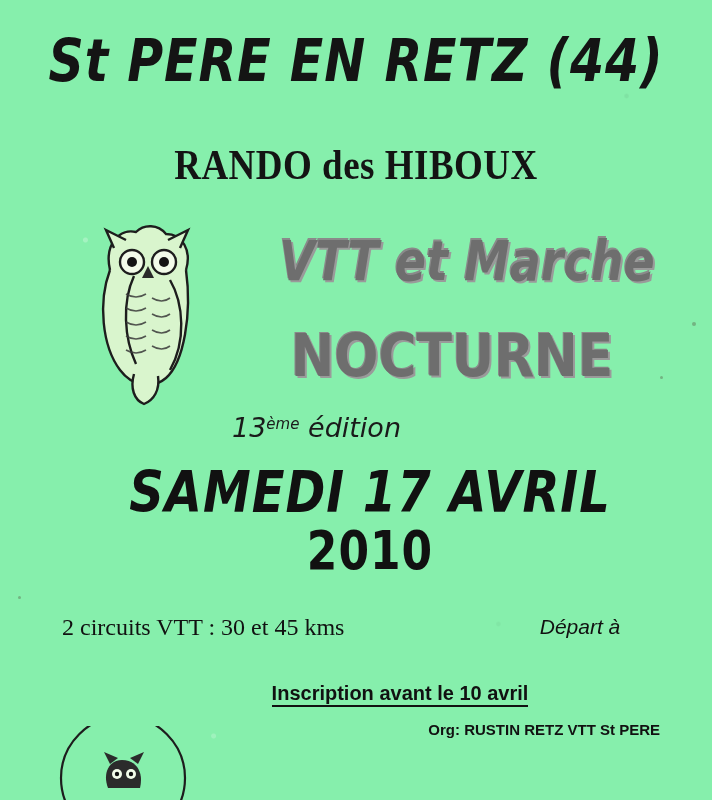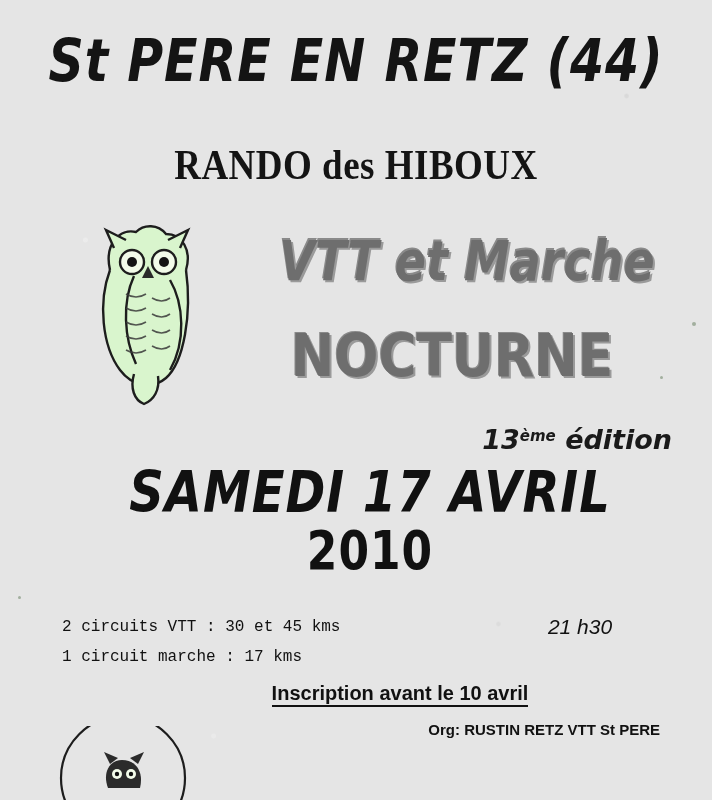--- a/index.html
+++ b/index.html
@@ -10,21 +10,21 @@
     width: 712px;
     height: 800px;
     background: #b8f0a8;
     font-family: "Liberation Sans", sans-serif;
     overflow: hidden;
     position: relative;
   }
   .poster {
     position: absolute;
     inset: 0;
-    background: #e5e5e5;
+    background: #86efac;
   }
   
   .grain {
     position: absolute;
     inset: 0;
     background:
       radial-gradient(circle at 12% 30%, rgba(255,255,255,0.25) 0 2px, transparent 3px),
       radial-gradient(circle at 88% 12%, rgba(0,0,0,0.05) 0 1.5px, transparent 3px),
       radial-gradient(circle at 70% 78%, rgba(0,0,0,0.04) 0 1.5px, transparent 3px),
       radial-gradient(circle at 30% 92%, rgba(255,255,255,0.2) 0 2px, transparent 3px);
@@ -87,26 +87,26 @@
     font-weight: bold;
     font-size: 52px;
     color: #6e6e6e;
     text-shadow: 2px 2px 0 #9a9a9a, -1px -1px 0 #8a8a8a;
     transform: scaleY(1.12);
     transform-origin: top center;
     white-space: nowrap;
   }
   .edition {
     position: absolute;
-    top: 424px;
+    top: 412px;
     left: 232px;
     width: 440px;
-    text-align: right;
-    font-family: "DejaVu Sans", sans-serif;
-    font-weight: bold;
+    text-align: left;
+    font-family: "DejaVu Sans", sans-serif;
+    font-weight: normal;
     font-style: italic;
     font-size: 27px;
     color: #1a1a1a;
     white-space: nowrap;
   }
   .edition sup {
     font-size: 15px;
     vertical-align: 8px;
   }
   .date-line {
@@ -137,22 +137,22 @@
     letter-spacing: 1px;
     color: #111;
     transform: scaleY(1.2);
     transform-origin: top center;
     white-space: nowrap;
   }
   .circuits {
     position: absolute;
     top: 612px;
     left: 62px;
-    font-family: Liberation Mono, monospace;
-    font-size: 16px;
+    font-family: Liberation Serif, serif;
+    font-size: 24px;
     color: #111;
     line-height: 30px;
   }
   .depart {
     position: absolute;
     top: 612px;
     left: 470px;
     width: 220px;
     text-align: center;
     font-family: "Liberation Sans", sans-serif;
@@ -273,25 +273,24 @@
 
   <div class="edition">
     <span>13</span><sup>ème</sup><span> édition</span>
   </div>
 
   <div class="date-line">SAMEDI 17 AVRIL</div>
   <div class="year-line">2010</div>
 
   <div class="circuits">
     <div>2 circuits VTT : 30 et 45 kms</div>
-    <div>1 circuit marche : 17 kms</div>
   </div>
 
   <div class="depart">
-    <div>21 h30</div>
+    <div>Départ à</div>
   </div>
 
   <div class="inscription">
     <span>Inscription avant le 10 avril</span>
   </div>
 
   <div class="org-block">
     <div>Org: RUSTIN RETZ VTT St PERE</div>
   </div>
 

